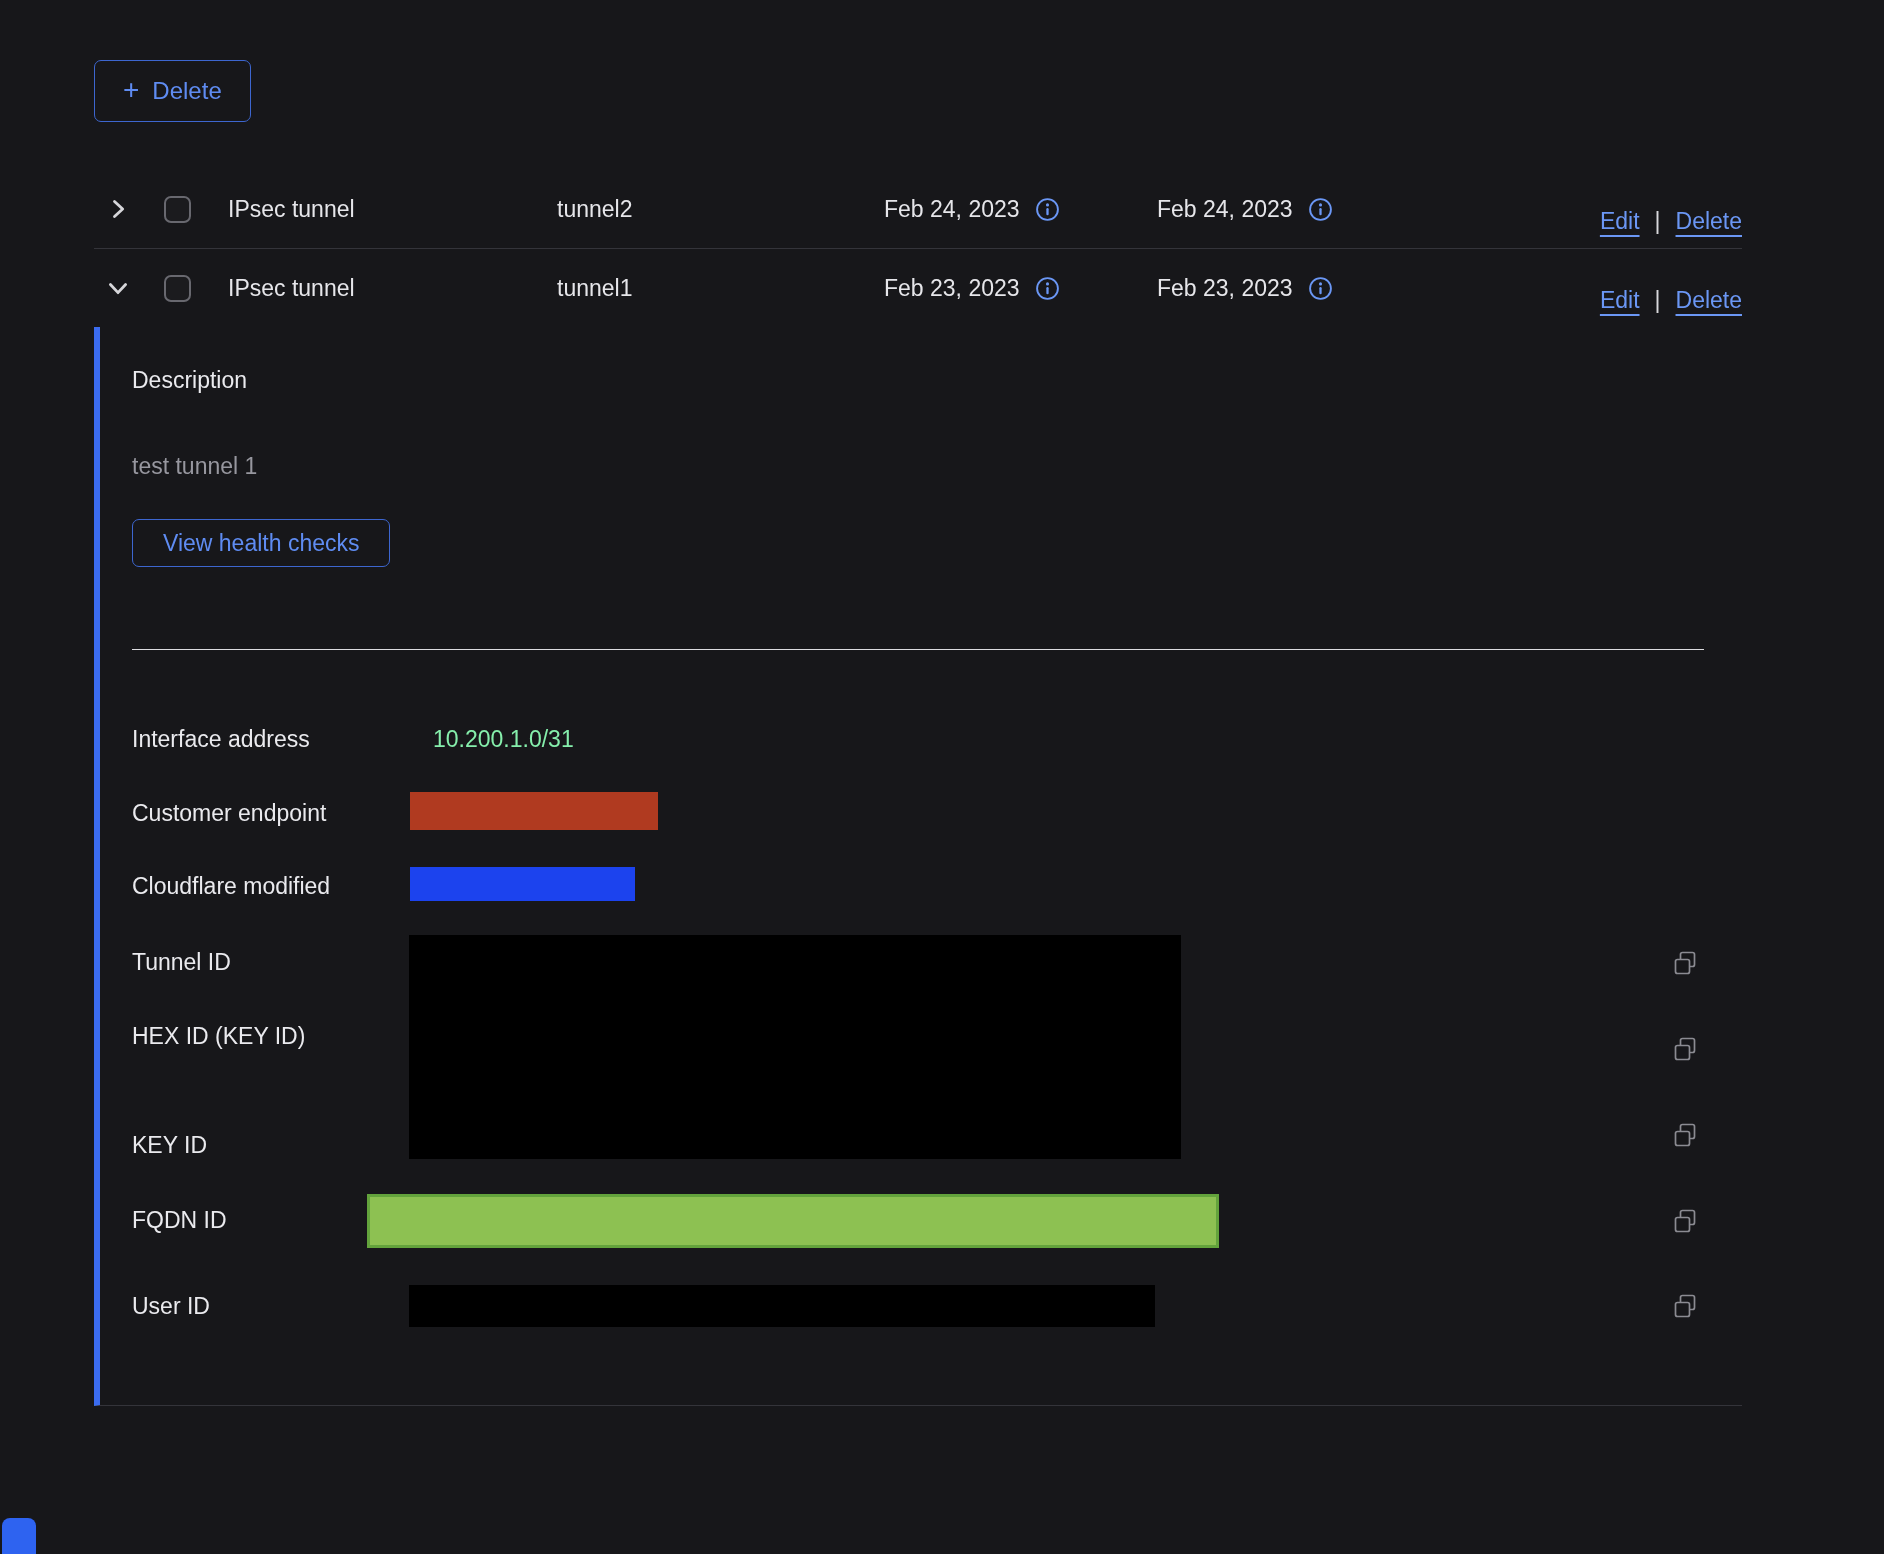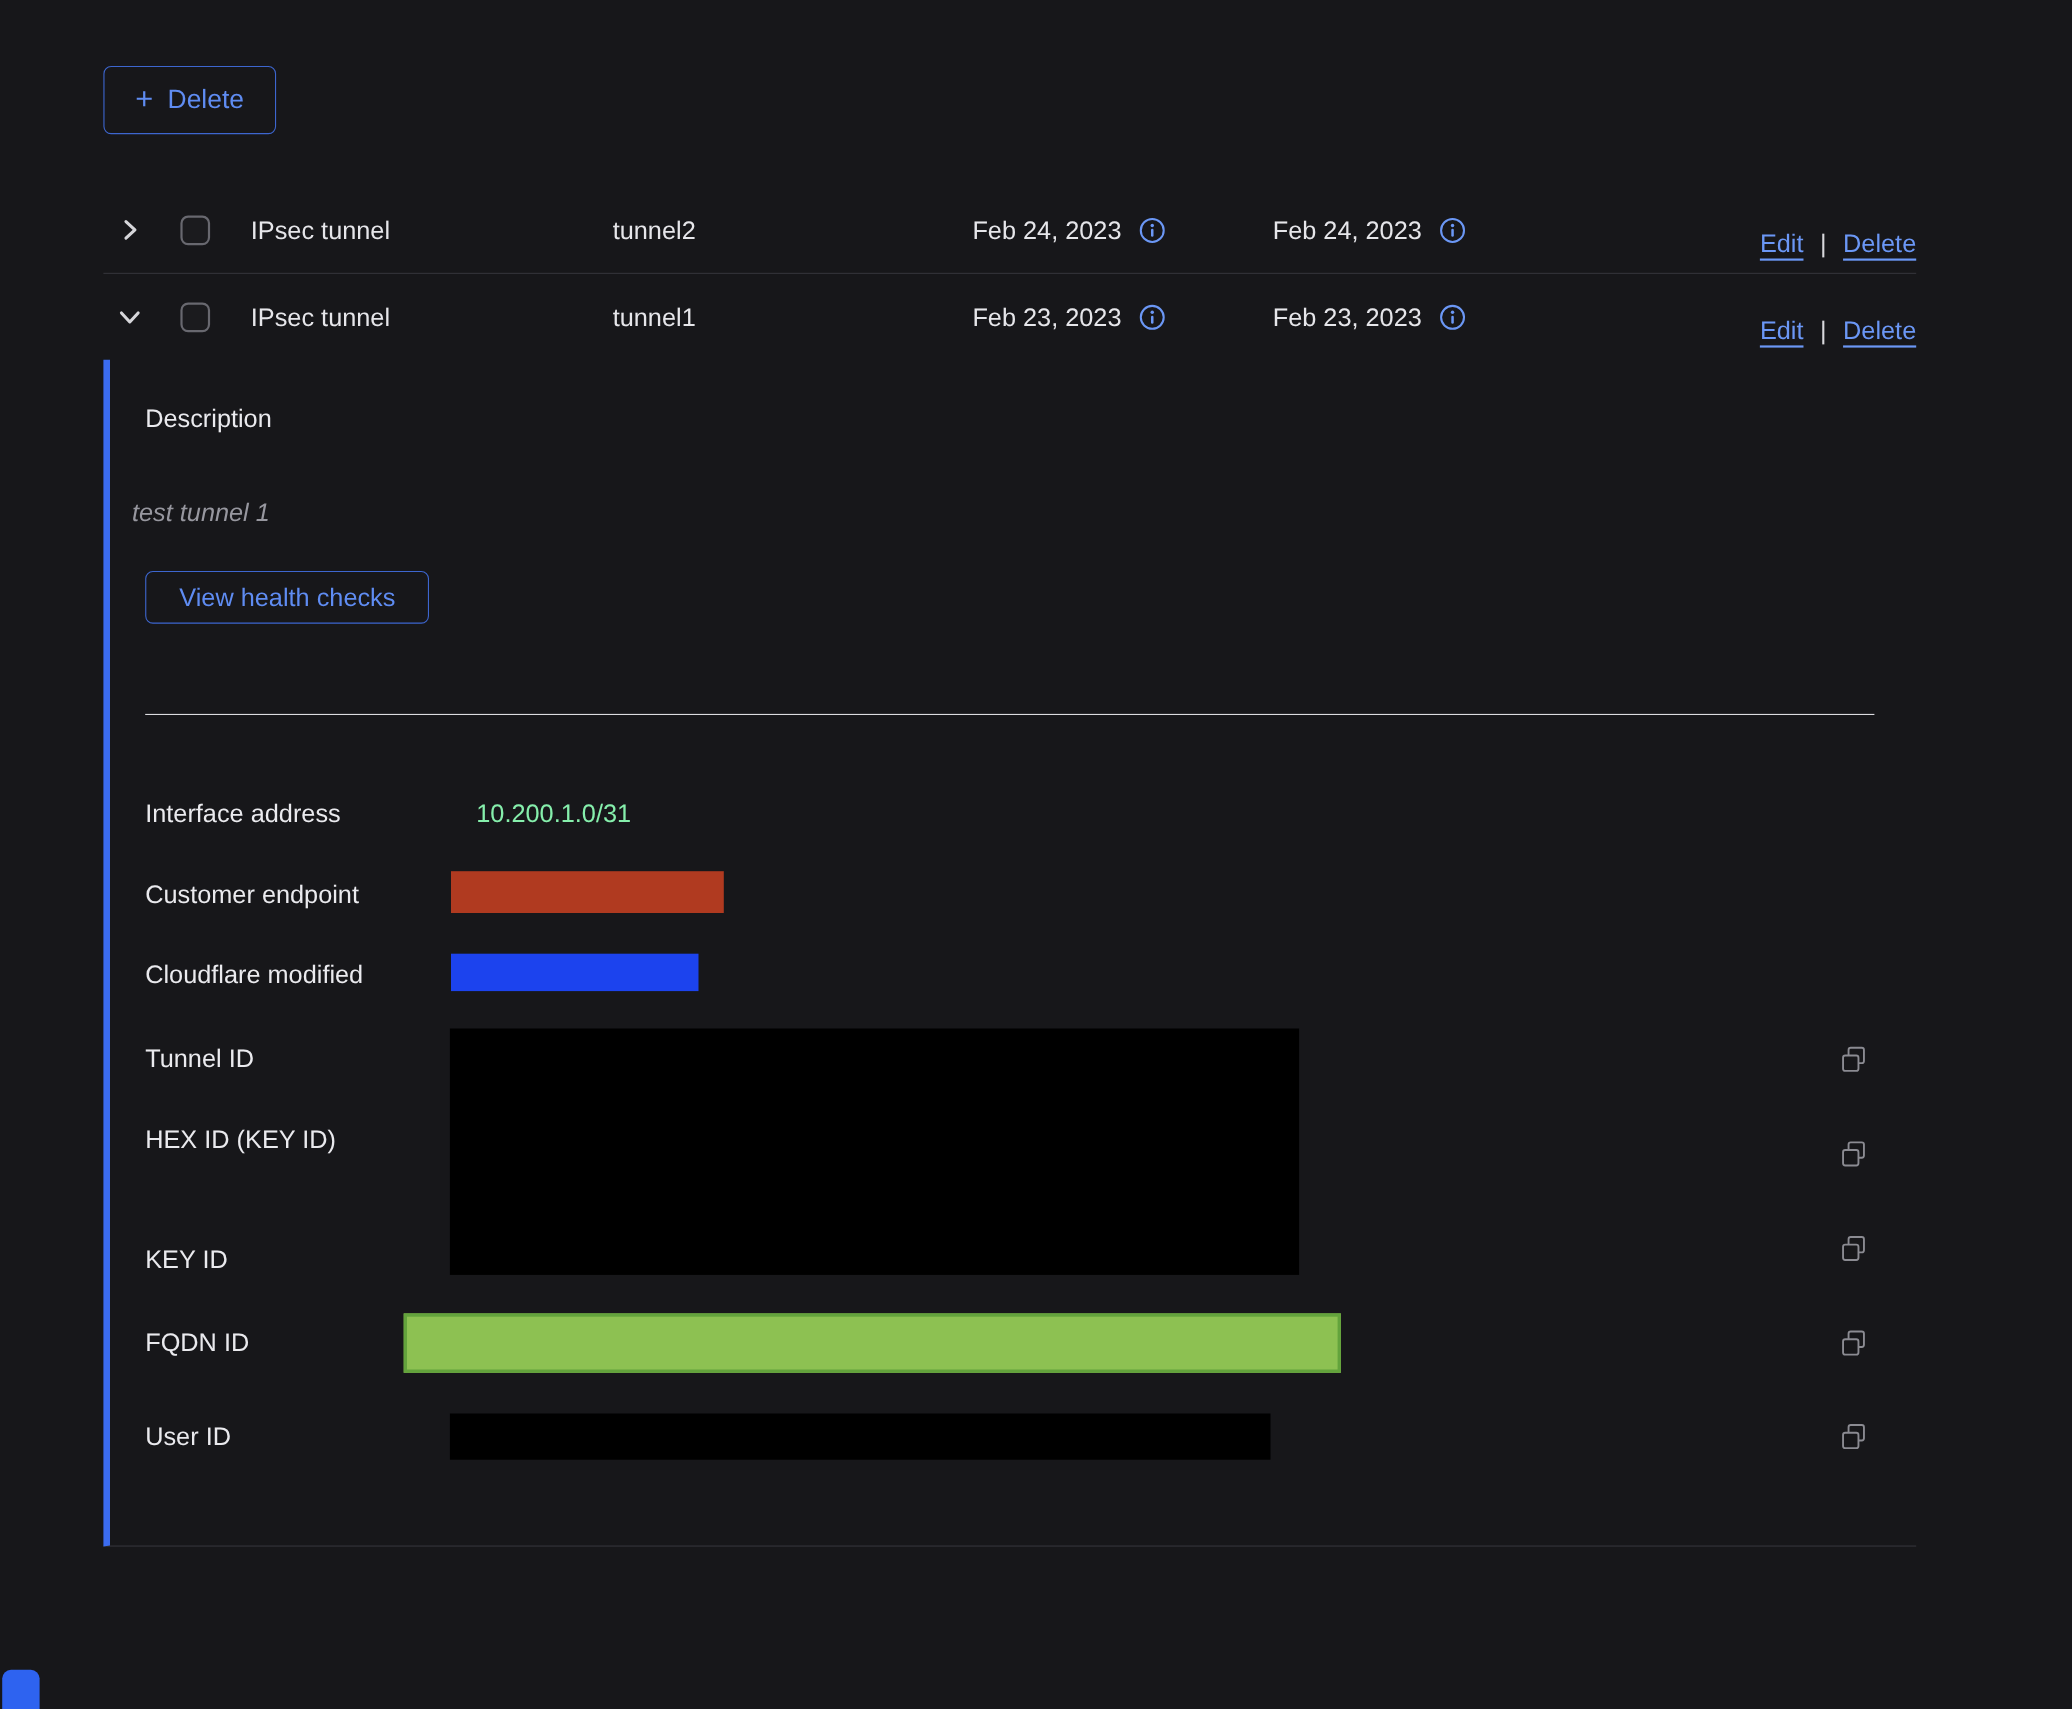--- a/index.html
+++ b/index.html
@@ -64,21 +64,21 @@
   .panel{
     position:relative;
     height:1078px;
     border-left:6px solid var(--bar-blue,#3b6cf0);
     border-bottom:1px solid #34343a;
     box-sizing:content-box;
   }
   .panel .abs{position:absolute;}
   .detail-label{font-size:23px;color:#eaeaee;}
   .desc-label{left:32px;top:40px;font-weight:500;}
-  .desc-value{left:20px;top:126px;font-size:23px;color:#97979f;font-style:italic;}
+  .desc-value{left:32px;top:126px;font-size:23px;color:#97979f;}
   .health-btn{
     left:32px;top:192px;
     display:inline-flex;align-items:center;
     height:48px;padding:0 30px;
     background:transparent;border:1px solid #3d66cf;border-radius:7px;
     color:var(--accent-blue,#5f8cf2);font-family:"Liberation Sans", sans-serif;
     font-size:23px;cursor:pointer;
   }
   .divider{left:32px;top:322px;width:1572px;height:1px;background:#dcdce0;}
   .lbl-interface{left:32px;top:399px;}

